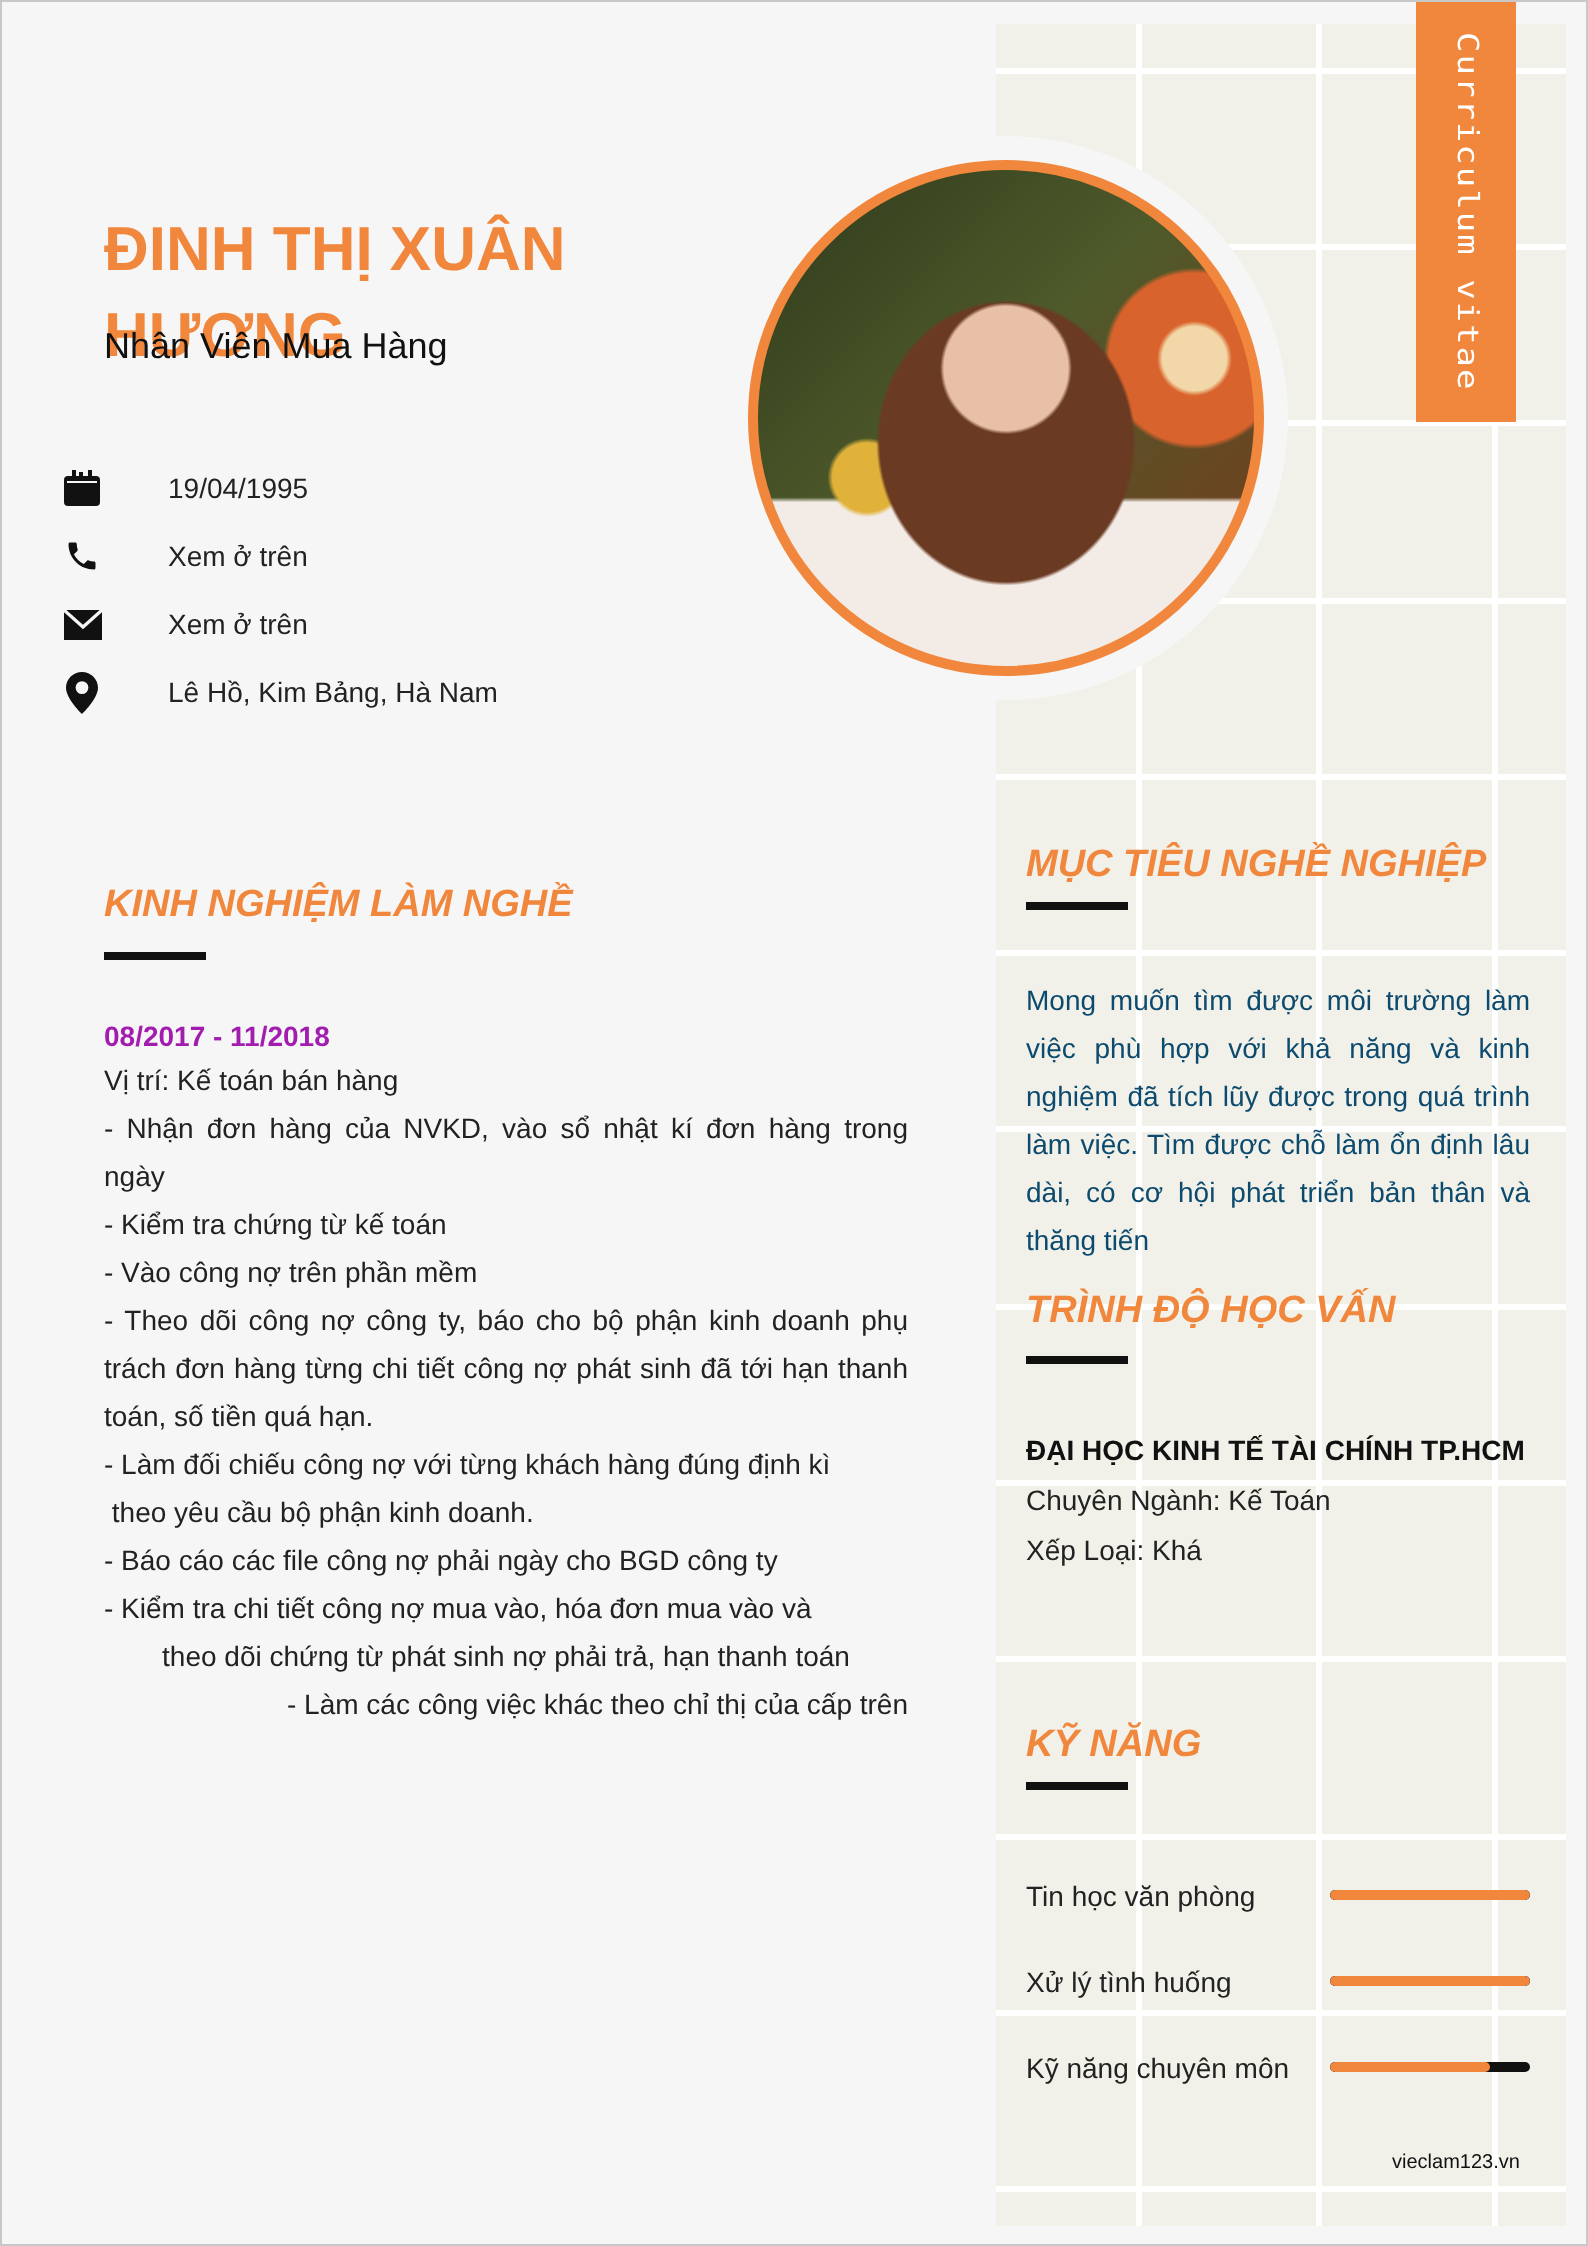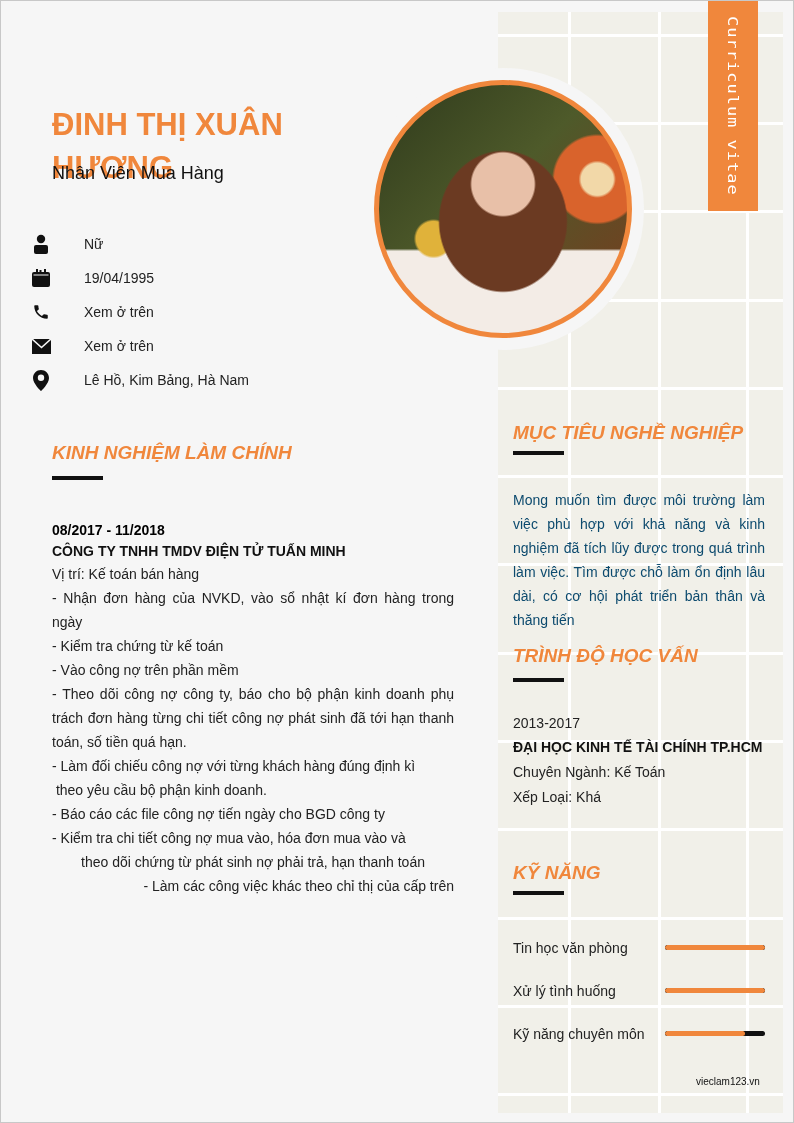--- a/index.html
+++ b/index.html
@@ -72,21 +72,21 @@
   }
   .info-list { position: absolute; left: 30px; top: 226px; }
   .info-row { display: flex; align-items: center; height: 34px; }
   .info-row .ico { width: 20px; height: 20px; display: flex; align-items: center; justify-content: center; margin-right: 33px; }
   .info-row .txt { font-size: 14px; color: #222; }
   .section-title {
     position: absolute; color: #f0873c; font-size: 19px; font-weight: 700; white-space: nowrap; font-style: italic;
   }
   .section-bar { position: absolute; width: 51px; height: 4px; background: #111; }
   .exp { position: absolute; left: 51px; top: 507px; width: 402px; font-size: 14px; color: #222; }
-  .exp .period { font-weight: 700; color: #000000; line-height: 20px; margin-top: 12px; }
+  .exp .period { font-weight: 700; color: #a21caf; line-height: 20px; }
   .exp .company { font-weight: 700; color: #111; line-height: 22px; }
   .exp .line { line-height: 24px; text-align: justify; }
   .objective { position: absolute; left: 512px; top: 487px; width: 252px; font-size: 14px; line-height: 24px; text-align: justify; color: #0c4a6e; }
   .edu { position: absolute; left: 512px; top: 711px; width: 260px; font-size: 14px; color: #222; }
   .edu .period { line-height: 22px; }
   .edu .school { font-weight: 700; color: #111; line-height: 26px; }
   .edu .line { line-height: 25px; }
   .skills { position: absolute; left: 512px; top: 925px; width: 252px; }
   .skill { display: flex; align-items: center; justify-content: space-between; height: 43px; }
   .skill .label { font-size: 14px; color: #222; }
@@ -122,29 +122,20 @@
 
 <div class="photo-halo"></div>
 <div class="photo" title="Profile photo"></div>
 
 <div class="name">ĐINH THỊ XUÂN HƯƠNG</div>
 <div class="job-title">Nhân Viên Mua Hàng</div>
 
 <div class="info-list">
   <div class="info-row">
     <span class="ico">
-      <svg width="16" height="20" viewBox="0 0 16 20">
-          <circle cx="8" cy="5" r="4.2" fill="#111"></circle>
-          <rect x="1" y="11" width="14" height="9" rx="2" fill="#111"></rect>
-        </svg>
-    </span>
-    <span class="txt">Nữ</span>
-  </div>
-  <div class="info-row">
-    <span class="ico">
       <svg width="18" height="18" viewBox="0 0 18 18">
           <rect x="0" y="3" width="18" height="15" rx="2" fill="#111"></rect>
           <rect x="4" y="0" width="2" height="5" fill="#111"></rect>
           <rect x="12" y="0" width="2" height="5" fill="#111"></rect>
           <rect x="7.5" y="1" width="2" height="3" fill="#111"></rect>
           <rect x="1.5" y="5.5" width="15" height="1" fill="#f6f6f6"></rect>
         </svg>
     </span>
     <span class="txt">19/04/1995</span>
   </div>
@@ -168,47 +159,45 @@
   <div class="info-row">
     <span class="ico">
       <svg width="16" height="21" viewBox="0 0 16 21">
           <path fill="#111" d="M8 0C3.6 0 0 3.5 0 7.9 0 13.5 8 21 8 21s8-7.5 8-13.1C16 3.5 12.4 0 8 0zm0 11a3.2 3.2 0 1 1 0-6.4A3.2 3.2 0 0 1 8 11z"></path>
         </svg>
     </span>
     <span class="txt">Lê Hồ, Kim Bảng, Hà Nam</span>
   </div>
 </div>
 
-<div class="section-title" style="left:51px; top:441px;">KINH NGHIỆM LÀM CHÍNH</div>
+<div class="section-title" style="left:51px; top:441px;">KINH NGHIỆM LÀM NGHỀ</div>
 <div class="section-bar" style="left:51px; top:475px;"></div>
 
 <div class="exp">
   <div class="period">08/2017 - 11/2018</div>
-  <div class="company">CÔNG TY TNHH TMDV ĐIỆN TỬ TUẤN MINH</div>
   <div class="line">Vị trí: Kế toán bán hàng</div>
   <div class="line">- Nhận đơn hàng của NVKD, vào sổ nhật kí đơn hàng trong ngày</div>
   <div class="line">- Kiểm tra chứng từ kế toán</div>
   <div class="line">- Vào công nợ trên phần mềm</div>
   <div class="line">- Theo dõi công nợ công ty, báo cho bộ phận kinh doanh phụ trách đơn hàng từng chi tiết công nợ phát sinh đã tới hạn thanh toán, số tiền quá hạn.</div>
   <div class="line" style="text-align:left">- Làm đối chiếu công nợ với từng khách hàng đúng định kì</div>
   <div class="line" style="text-align:left; white-space:pre"> theo yêu cầu bộ phận kinh doanh.</div>
-  <div class="line" style="text-align:left">- Báo cáo các file công nợ tiến ngày cho BGD công ty</div>
+  <div class="line" style="text-align:left">- Báo cáo các file công nợ phải ngày cho BGD công ty</div>
   <div class="line" style="text-align:left">- Kiểm tra chi tiết công nợ mua vào, hóa đơn mua vào và</div>
   <div class="line" style="text-align:center">theo dõi chứng từ phát sinh nợ phải trả, hạn thanh toán</div>
   <div class="line" style="text-align:right">- Làm các công việc khác theo chỉ thị của cấp trên</div>
 </div>
 
 <div class="section-title" style="left:512px; top:421px;">MỤC TIÊU NGHỀ NGHIỆP</div>
 <div class="section-bar" style="left:512px; top:450px;"></div>
 <div class="objective">Mong muốn tìm được môi trường làm việc phù hợp với khả năng và kinh nghiệm đã tích lũy được trong quá trình làm việc. Tìm được chỗ làm ổn định lâu dài, có cơ hội phát triển bản thân và thăng tiến</div>
 
 <div class="section-title" style="left:512px; top:644px;">TRÌNH ĐỘ HỌC VẤN</div>
 <div class="section-bar" style="left:512px; top:677px;"></div>
 <div class="edu">
-  <div class="period">2013-2017</div>
   <div class="school">ĐẠI HỌC KINH TẾ TÀI CHÍNH TP.HCM</div>
   <div class="line">Chuyên Ngành: Kế Toán</div>
   <div class="line">Xếp Loại: Khá</div>
 </div>
 
 <div class="section-title" style="left:512px; top:861px;">KỸ NĂNG</div>
 <div class="section-bar" style="left:512px; top:890px;"></div>
 <div class="skills">
   <div class="skill">
     <span class="label">Tin học văn phòng</span>

